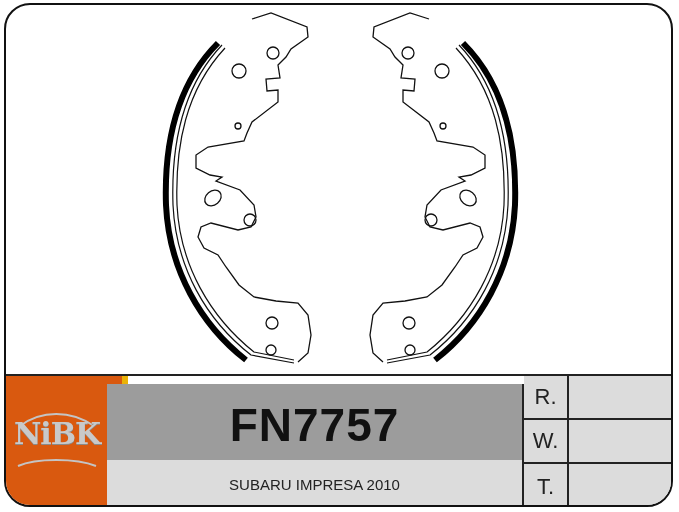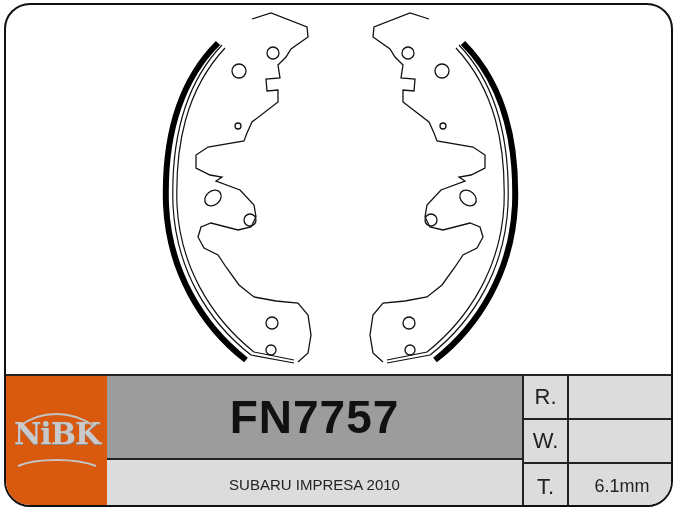--- a/index.html
+++ b/index.html
@@ -2,21 +2,21 @@
 <html><head>
 <meta charset="utf-8">
 <style>
   html,body{margin:0;padding:0;background:#fff;}
   body{width:679px;height:512px;position:relative;overflow:hidden;font-family:"Liberation Sans",sans-serif;}
   .frame{position:absolute;left:4px;top:3px;width:669px;height:504px;border:2px solid #111;border-radius:26px;overflow:hidden;box-sizing:border-box;background:#fff;}
   .drawing{position:absolute;left:0;top:0;width:669px;height:370px;}
   .bottom{position:absolute;left:0;top:369px;width:669px;height:135px;border-top:2px solid #222;box-sizing:border-box;}
   .logo-cell{position:absolute;left:0;top:0;width:122px;height:133px;background:#d9590f;border-right:6px solid #eab308;box-sizing:border-box;}
   .logo-text{position:absolute;left:6px;top:40px;width:90px;text-align:center;font-family:"DejaVu Serif",serif;font-weight:bold;font-size:30px;color:#c9c9c9;letter-spacing:-1px;text-shadow:0 1px 0 #8a8a8a;}
-  .part-cell{position:absolute;left:101px;top:0;width:417px;height:84px;background:#9c9c9c;border-bottom:2px solid #222;border-right:2px solid #222;box-sizing:border-box;display:flex;align-items:center;justify-content:center;}
+  .part-cell{position:absolute;left:101px;top:8px;width:417px;height:84px;background:#9c9c9c;border-bottom:2px solid #222;border-right:2px solid #222;box-sizing:border-box;display:flex;align-items:center;justify-content:center;}
   .part-number{font-weight:bold;font-size:46px;color:#111;letter-spacing:1px;}
   .vehicle-cell{position:absolute;left:101px;top:84px;width:417px;height:49px;background:#dcdcdc;border-right:2px solid #222;box-sizing:border-box;display:flex;align-items:center;justify-content:center;}
   .vehicle-text{font-size:15px;color:#222;}
   .specs{position:absolute;left:518px;top:0;width:151px;height:133px;}
   .spec-row{position:absolute;left:0;width:151px;height:44px;display:flex;border-bottom:2px solid #222;box-sizing:border-box;background:#dcdcdc;}
   .spec-row.last{border-bottom:none;height:45px;}
   .spec-key{width:45px;border-right:2px solid #222;box-sizing:border-box;display:flex;align-items:center;justify-content:center;font-size:22px;color:#222;}
   .spec-val{flex:1;display:flex;align-items:center;justify-content:center;font-size:18px;color:#222;}
 </style>
 </head>
@@ -79,17 +79,16 @@
 
     <div class="specs">
       <div class="spec-row" style="top:0">
         <div class="spec-key">R.</div>
       </div>
       <div class="spec-row" style="top:44px">
         <div class="spec-key">W.</div>
       </div>
       <div class="spec-row last" style="top:88px">
         <div class="spec-key">T.</div>
-        <div class="spec-val">6.1mm</div>
       </div>
     </div>
   </div>
 </div>
 
 </body></html>

